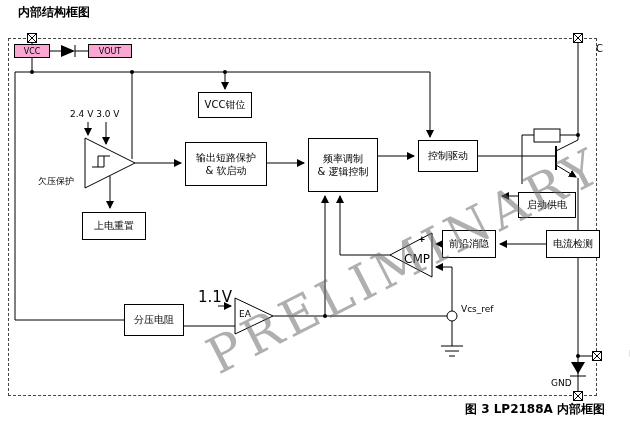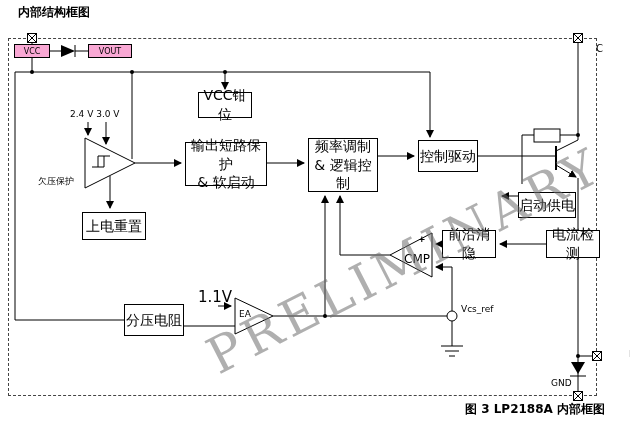--- a/index.html
+++ b/index.html
@@ -1,21 +1,21 @@
 <!DOCTYPE html>
 <html><head>
 <meta charset="utf-8">
 <style>
   html,body{margin:0;padding:0;}
   body{width:630px;height:426px;background:#fff;position:relative;overflow:hidden;
        font-family:"DejaVu Sans",sans-serif;color:#000;}
   .abs{position:absolute;box-sizing:border-box;}
   .block{border:1px solid #000;background:#fff;display:flex;flex-direction:column;
          align-items:center;justify-content:center;text-align:center;
-         font-size:14px;line-height:1.35;z-index:3;}
+         font-size:10px;line-height:1.35;z-index:3;}
   .pinlabel{border:1px solid #000;background:#f9a8d4;display:flex;align-items:center;
             justify-content:center;font-size:8px;z-index:3;}
   .lbl{font-size:9px;white-space:nowrap;z-index:3;}
   #title{left:18px;top:4px;font-size:12px;font-weight:bold;z-index:5;}
   #caption{left:0;top:401px;width:605px;text-align:right;font-size:12px;font-weight:bold;z-index:5;}
   #border-box{left:8px;top:38px;width:589px;height:358px;border:1px dashed #444;z-index:1;}
   #wires{left:0;top:0;z-index:2;}
   #watermark{left:185px;top:232px;width:440px;text-align:center;
              font-family:"DejaVu Serif",serif;font-size:50px;letter-spacing:5px;
              color:rgba(110,110,110,0.55);transform:rotate(-27deg);z-index:6;pointer-events:none;}

